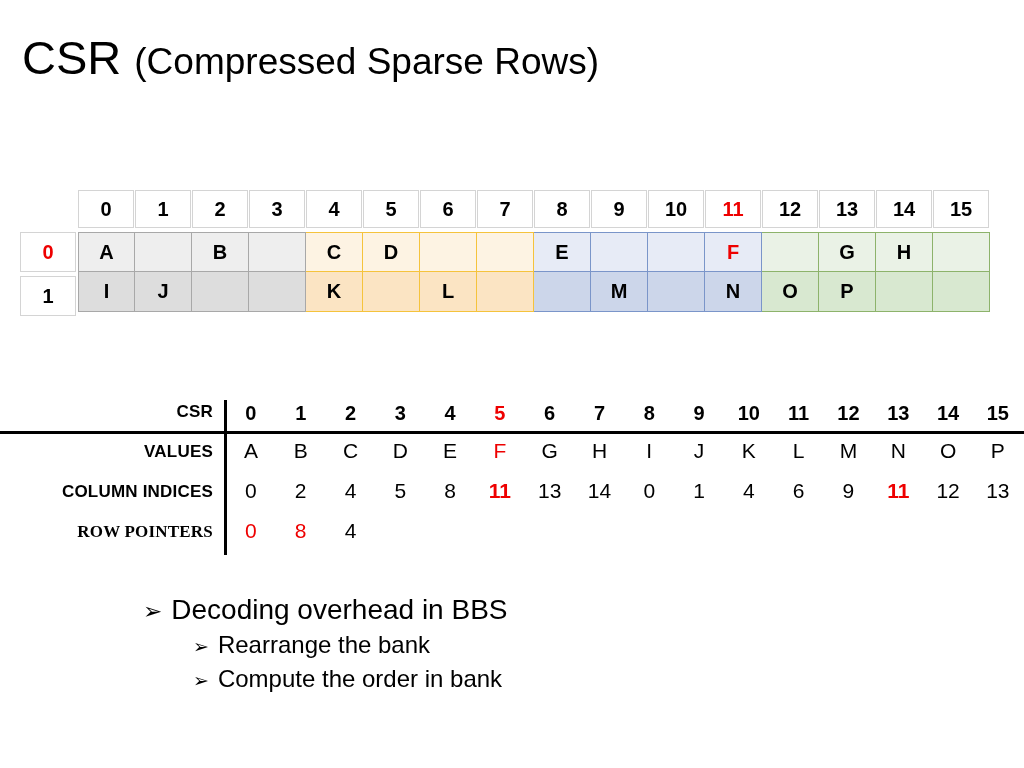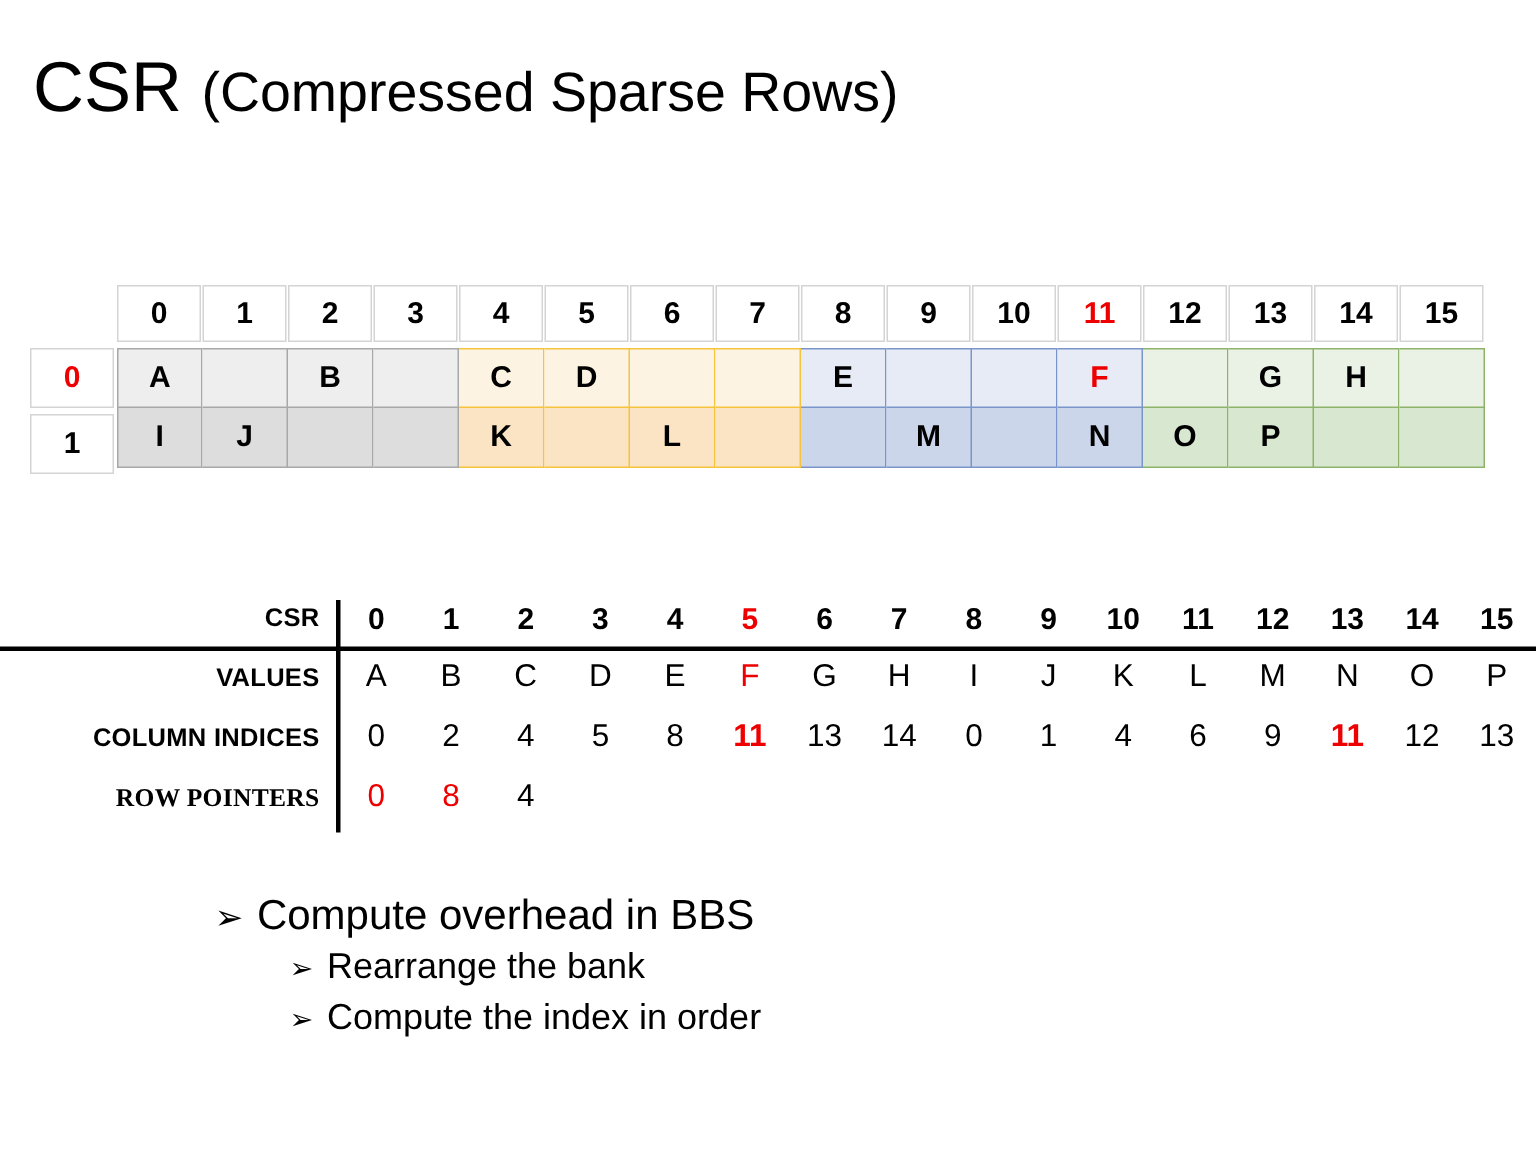--- a/index.html
+++ b/index.html
@@ -249,25 +249,25 @@
           <div class="csr-cell accent">0</div>
           <div class="csr-cell accent">8</div>
           <div class="csr-cell">4</div>
         </div>
       </div>
   </div>
 
   <div id="bullets">
       <div class="bul bul-l1">
         <span class="bul-mark">➢</span>
-        <span>Compute overhead in BBS</span>
+        <span>Decoding overhead in BBS</span>
       </div>
       <div class="bul bul-l2">
         <span class="bul-mark">➢</span>
         <span>Rearrange the bank</span>
       </div>
       <div class="bul bul-l2">
         <span class="bul-mark">➢</span>
-        <span>Compute the index in order</span>
+        <span>Compute the order in bank</span>
       </div>
     </div>
 
 </div>
 
 </body></html>

